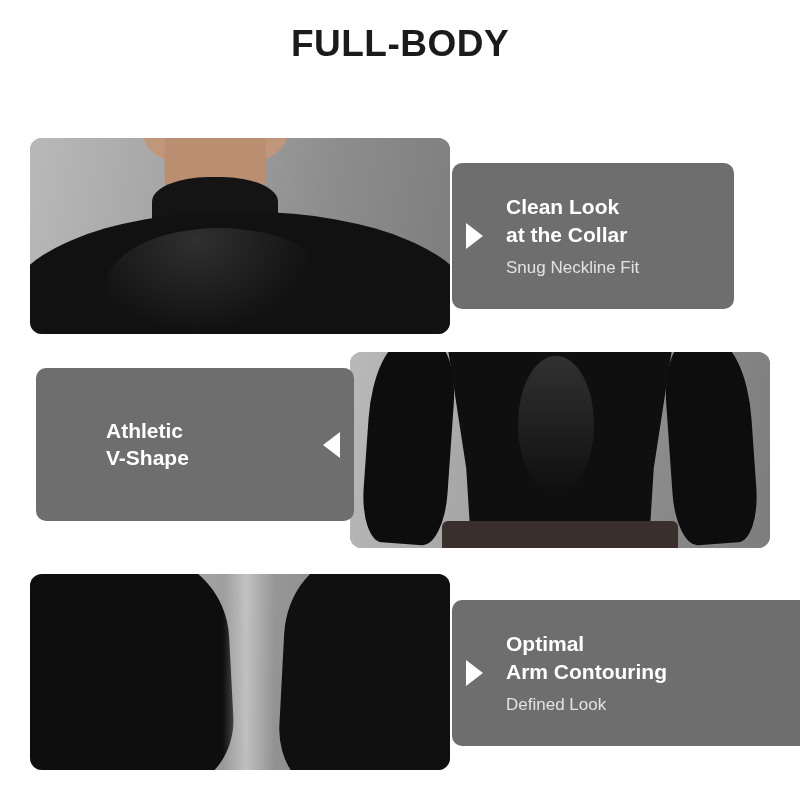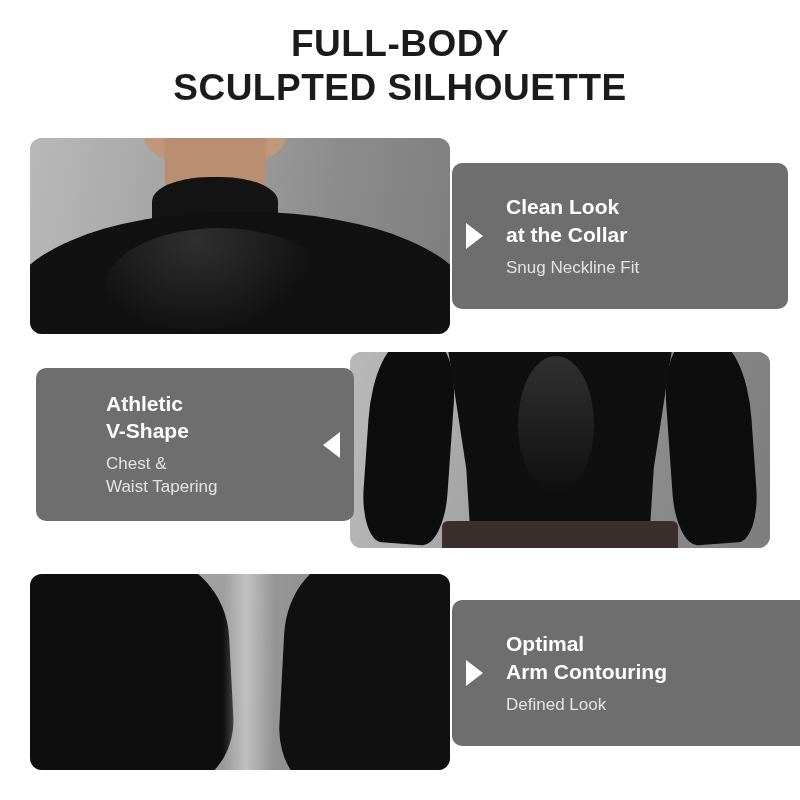--- a/index.html
+++ b/index.html
@@ -231,33 +231,32 @@
     background: linear-gradient(90deg, rgba(255,255,255,0) 0%, rgba(225,225,225,0.55) 45%, rgba(255,255,255,0) 100%);
   }
 </style>
 </head>
 <body>
 
 <div class="page">
 
   <div class="title-block">
     <div class="title-line">FULL-BODY</div>
-    <div class="title-line">SCULPTED SILHOUETTE</div>
   </div>
 
   <div class="photo" style="left:30px; top:138px; width:420px; height:196px;">
     <div class="bg-wall"></div>
     <div class="chin"></div>
     <div class="neck"></div>
     <div class="collar"></div>
     <div class="shoulders"></div>
     <div class="shoulder-sheen"></div>
   </div>
 
-  <div class="card" style="left:452px; top:163px; width:336px; height:146px;">
+  <div class="card" style="left:452px; top:163px; width:282px; height:146px;">
     <div class="tri tri-right" style="left:14px;"></div>
     <div class="card-inner" style="left:54px; right:16px;">
       <div class="card-head">Clean Look
 at the Collar</div>
       <div class="card-sub">Snug Neckline Fit</div>
     </div>
   </div>
 
   <div class="photo" style="left:350px; top:352px; width:420px; height:196px;">
     <div class="bg-wall"></div>
@@ -266,22 +265,20 @@
     <div class="torso"></div>
     <div class="torso-sheen"></div>
     <div class="waistband"></div>
   </div>
 
   <div class="card" style="left:36px; top:368px; width:318px; height:153px;">
     <div class="tri tri-left" style="right:14px;"></div>
     <div class="card-inner" style="left:70px; right:54px;">
       <div class="card-head">Athletic
 V-Shape</div>
-      <div class="card-sub">Chest &amp;
-Waist Tapering</div>
     </div>
   </div>
 
   <div class="photo" style="left:30px; top:574px; width:420px; height:196px;">
     <div class="bg-wall"></div>
     <div class="leg-a"></div>
     <div class="leg-b"></div>
     <div class="gap-sheen"></div>
   </div>
 

